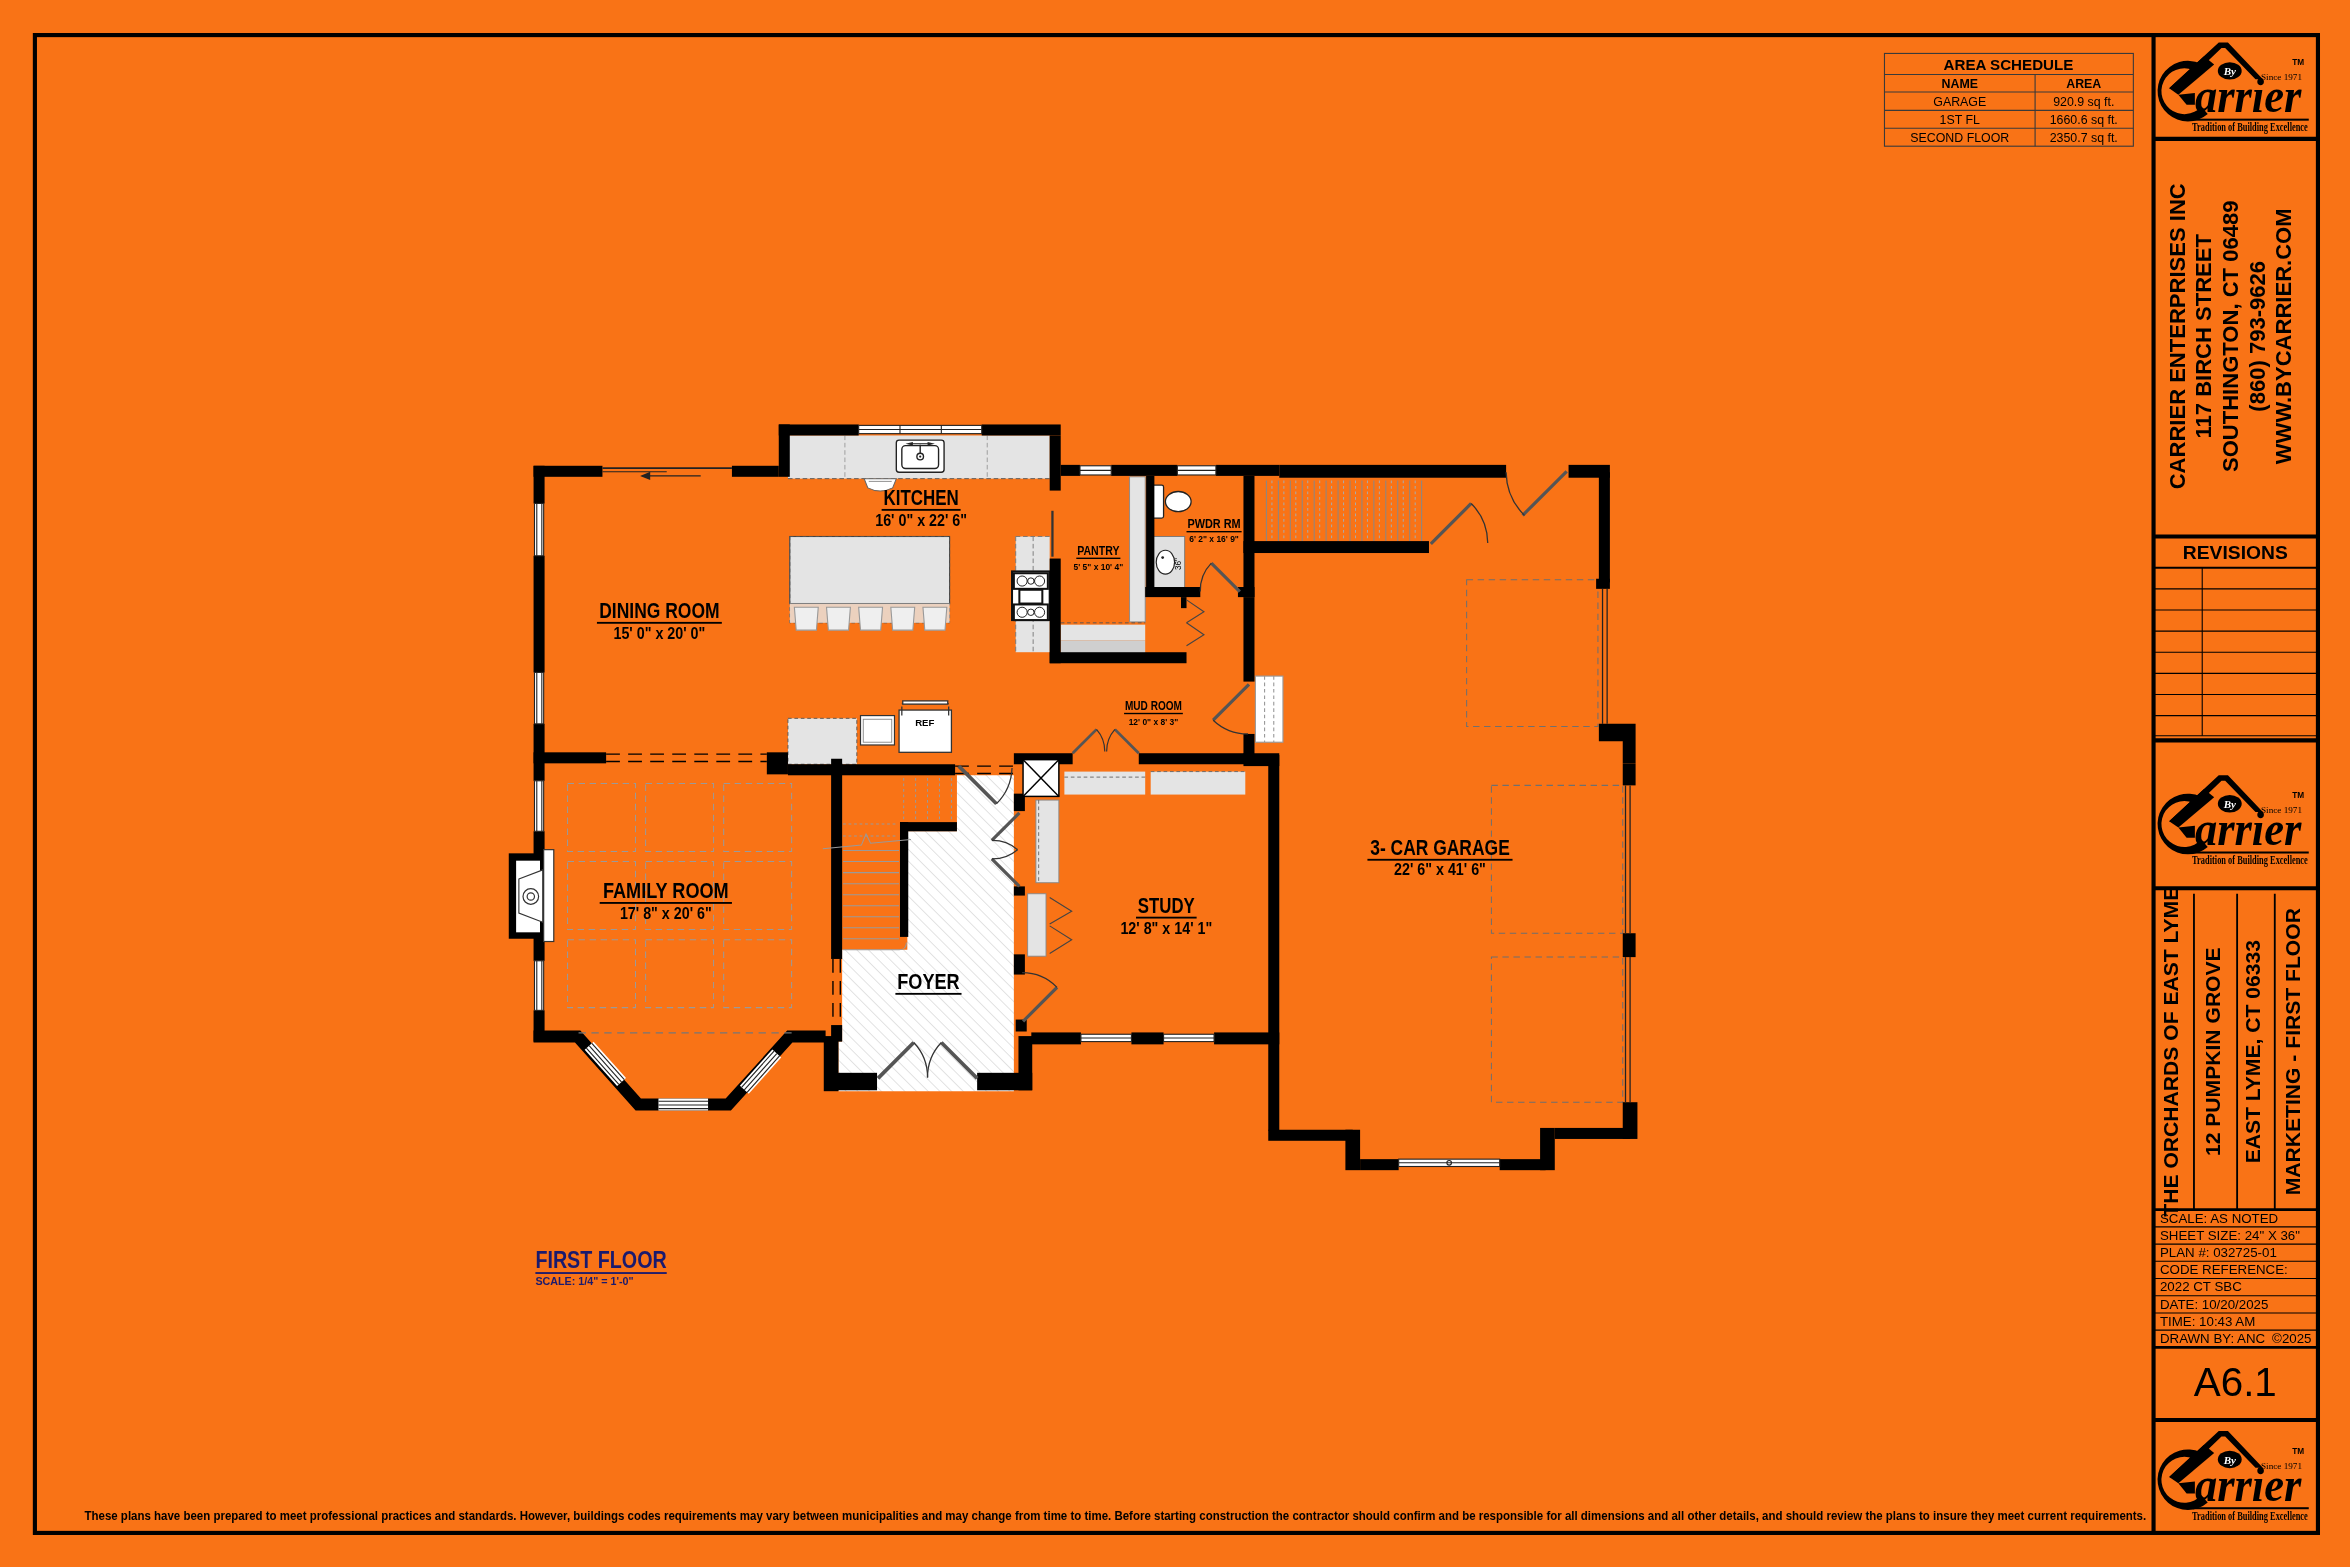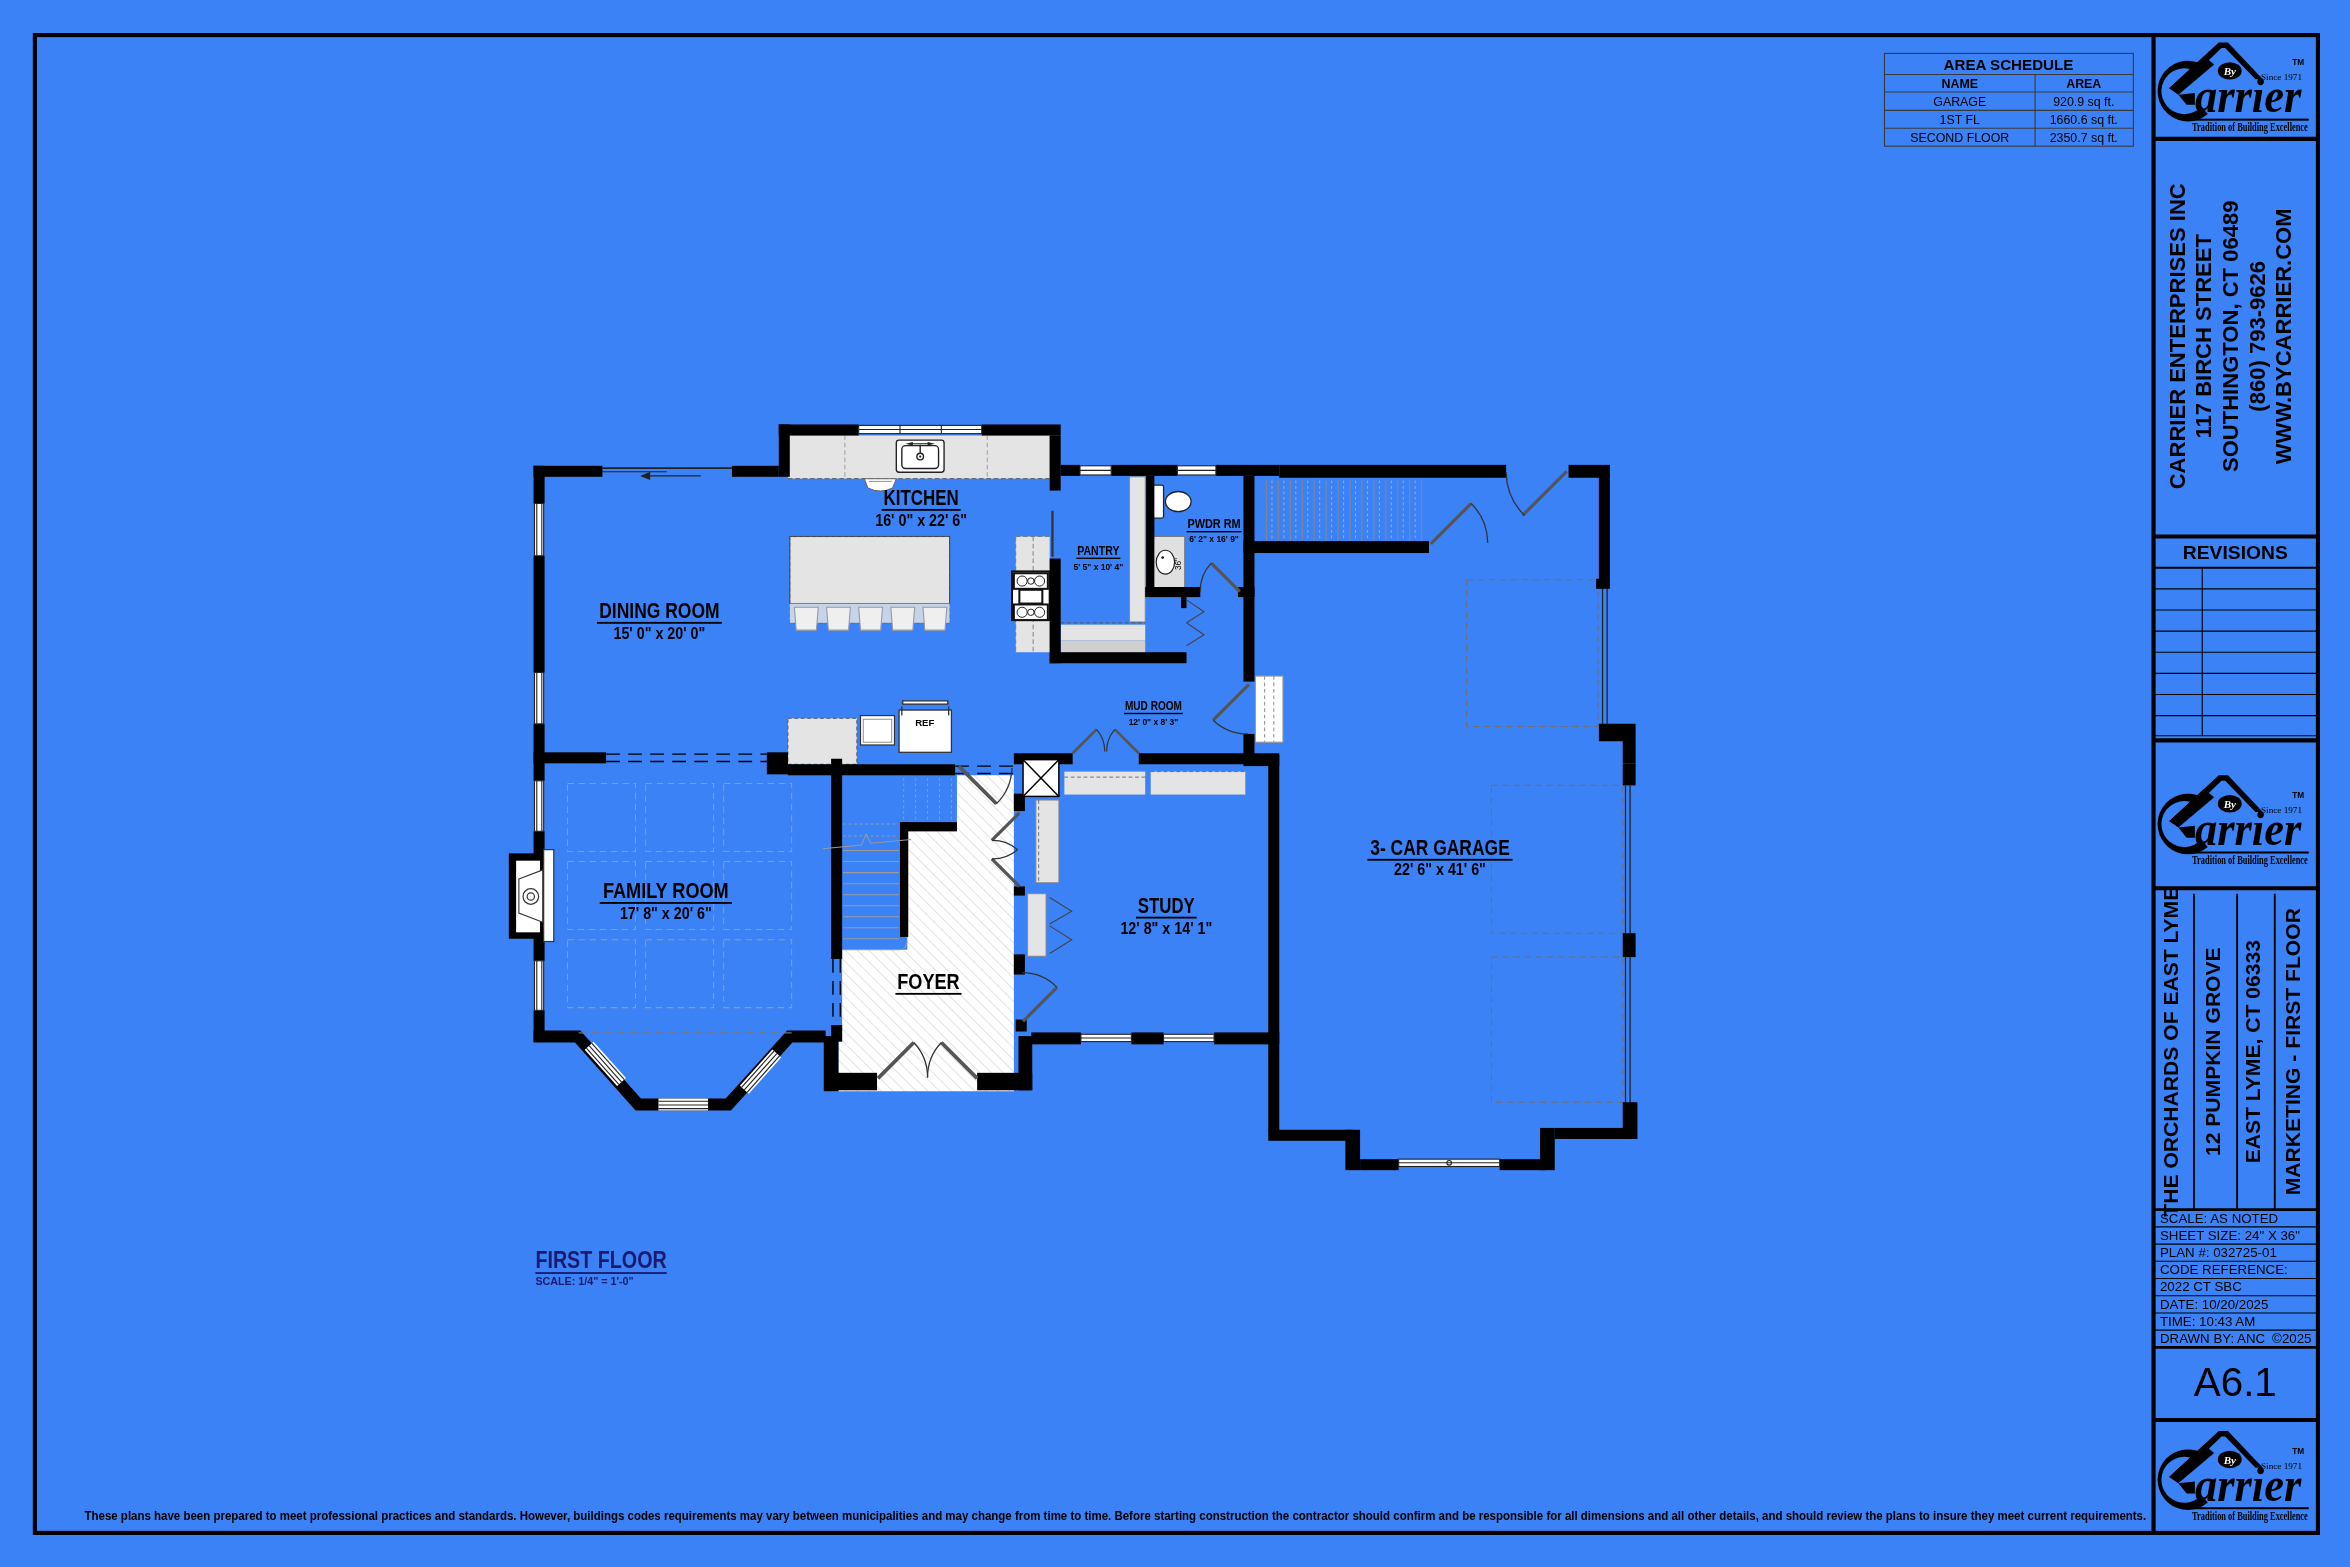--- a/index.html
+++ b/index.html
@@ -1,16 +1,16 @@
 <!DOCTYPE html>
 <html style="font-size:14.7px"><head>
 <meta charset="utf-8">
 <style>
 html,body{margin:0;padding:0;background:#fff;}
-#page{position:relative;width:2351px;height:1568px;background:#3b82f6;overflow:hidden;}
+#page{position:relative;width:2351px;height:1568px;background:#f97316;overflow:hidden;}
 svg{position:absolute;left:0;top:0;}
 text{font-family:"Liberation Sans",sans-serif;}
 .ser{font-family:"Liberation Serif",serif;}
 </style>
 </head>
 <body>
 <div id="page">
 <svg width="2351" height="1568" viewBox="0 0 2560 1707">
 <defs>
 

